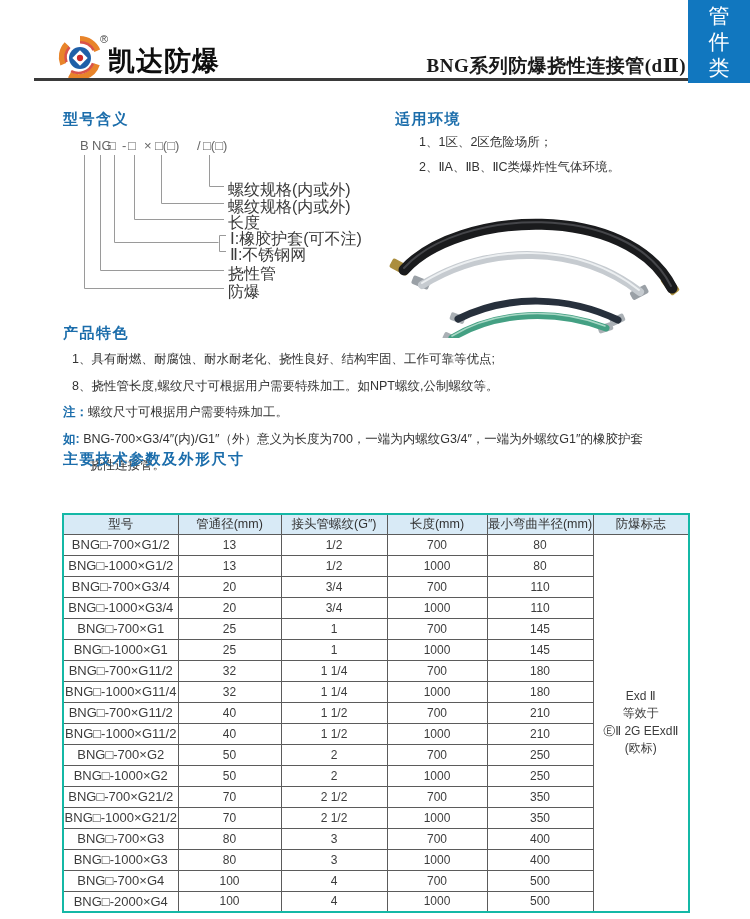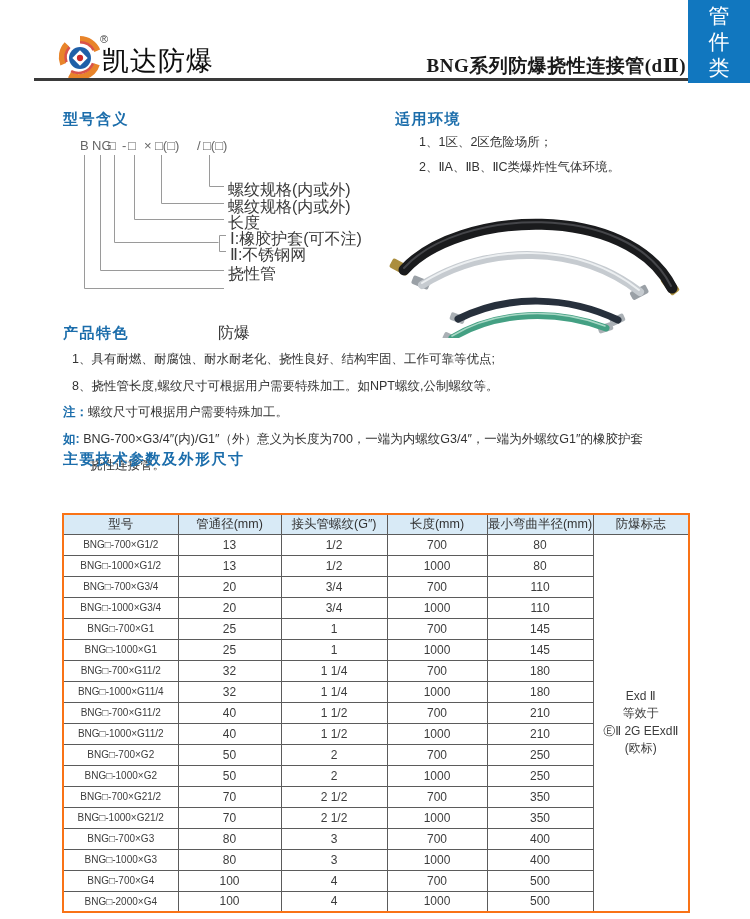--- a/index.html
+++ b/index.html
@@ -13,21 +13,21 @@
   
   .corner-tab {
     left:688px; top:0; width:62px; height:83px; background:#1177bf;
     color:#fff; font-size:21px; font-weight:500; text-align:center;
     line-height:26px; padding-top:3px; letter-spacing:0;
   }
   .corner-tab span { display:block; }
   .brand-logo { left:57px; top:35px; width:46px; height:46px; }
   .reg-mark { left:100px; top:33px; font-size:11px; color:#444; }
   .brand-name {
-    left:102px; top:43px; font-size:27px; font-weight:400; color:#0e0e0e;
+    left:108px; top:43px; font-size:27px; font-weight:700; color:#0e0e0e;
     letter-spacing:1px;
   }
   .doc-title {
     right:64px; top:53px; font-size:19px; font-weight:bold; color:#1a1a1a;
     font-family:"Liberation Serif","DejaVu Serif",serif; letter-spacing:0.5px;
   }
   .header-rule { left:34px; top:78px; width:654px; height:3px; background:#3a3a3a; }
 
   
   .sec-title { font-size:15px; font-weight:bold; color:#1b6dab; letter-spacing:1.5px; }
@@ -42,31 +42,31 @@
   .env-item { font-size:12.5px; color:#333; white-space:nowrap; }
 
   
   .feat-item { font-size:12.5px; color:#333; white-space:nowrap; }
   .note-label { color:#1b6dab; font-weight:bold; }
   .note-line  { font-size:12.5px; color:#333; white-space:nowrap; }
 
   
   .spec-table {
     border-collapse:collapse; width:626px; table-layout:fixed;
-    border:2px solid #f97316;
+    border:2px solid #14b8a6;
   }
   .spec-table th, .spec-table td {
     border:1px solid #5b5b5b; text-align:center; vertical-align:middle;
     font-weight:normal; color:#3c3c3c; padding:0;
   }
   .spec-table thead th {
     background:#d8eaf6; height:20px; font-size:12.5px; color:#333;
   }
   .spec-table tbody td { height:21px; font-size:12px; }
-  .spec-table tbody td.model-cell { font-size:10px; }
+  .spec-table tbody td.model-cell { font-size:13px; }
   .mark-cell { font-size:11.5px; color:#4a4a4a; line-height:1.45; }
 </style>
 </head>
 <body>
 
 <div class="abs corner-tab">
   <span>管</span>
   <span>件</span>
   <span>类</span>
 </div>
@@ -115,21 +115,21 @@
       <path d="M 6.5 17 V 150.5 H 146"></path>
     </g>
   </svg>
 
   <div class="dlabel" style="left:150px; top:42px;">螺纹规格(内或外)</div>
   <div class="dlabel" style="left:150px; top:59px;">螺纹规格(内或外)</div>
   <div class="dlabel" style="left:150px; top:75px;">长度</div>
   <div class="dlabel" style="left:152px; top:91px;">Ⅰ:橡胶护套(可不注)</div>
   <div class="dlabel" style="left:152px; top:107px;">Ⅱ:不锈钢网</div>
   <div class="dlabel" style="left:150px; top:126px;">挠性管</div>
-  <div class="dlabel" style="left:140px; top:144px;margin-top:41px;">防爆</div>
+  <div class="dlabel" style="left:150px; top:144px;">防爆</div>
 </div>
 
 <div class="abs sec-title" style="left:395px; top:110px;">适用环境</div>
 <div class="abs env-item" style="left:419px; top:134px;">1、1区、2区危险场所；</div>
 <div class="abs env-item" style="left:419px; top:159px;">2、ⅡA、ⅡB、ⅡC类爆炸性气体环境。</div>
 
 <svg class="abs" style="left:388px; top:186px;" width="344" height="152">
 
   <rect x="2" y="76" width="20" height="10" rx="2" fill="#ab8e3e" transform="rotate(28 12 81)"></rect>
   <rect x="272" y="94" width="20" height="10" rx="2" fill="#b09440" transform="rotate(52 282 99)"></rect>

